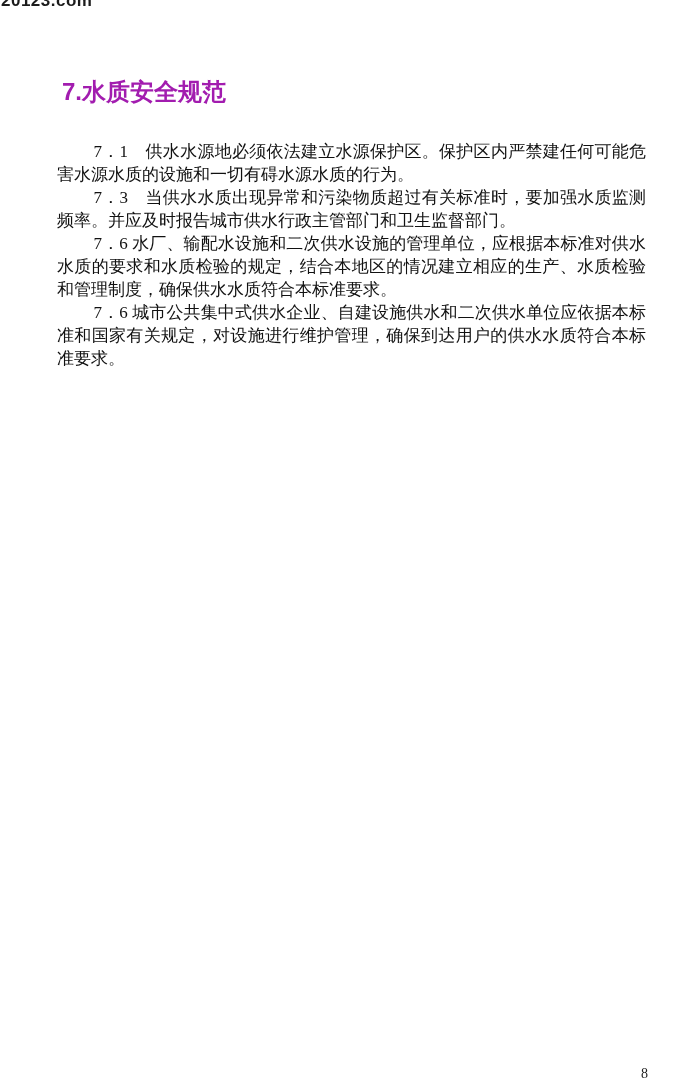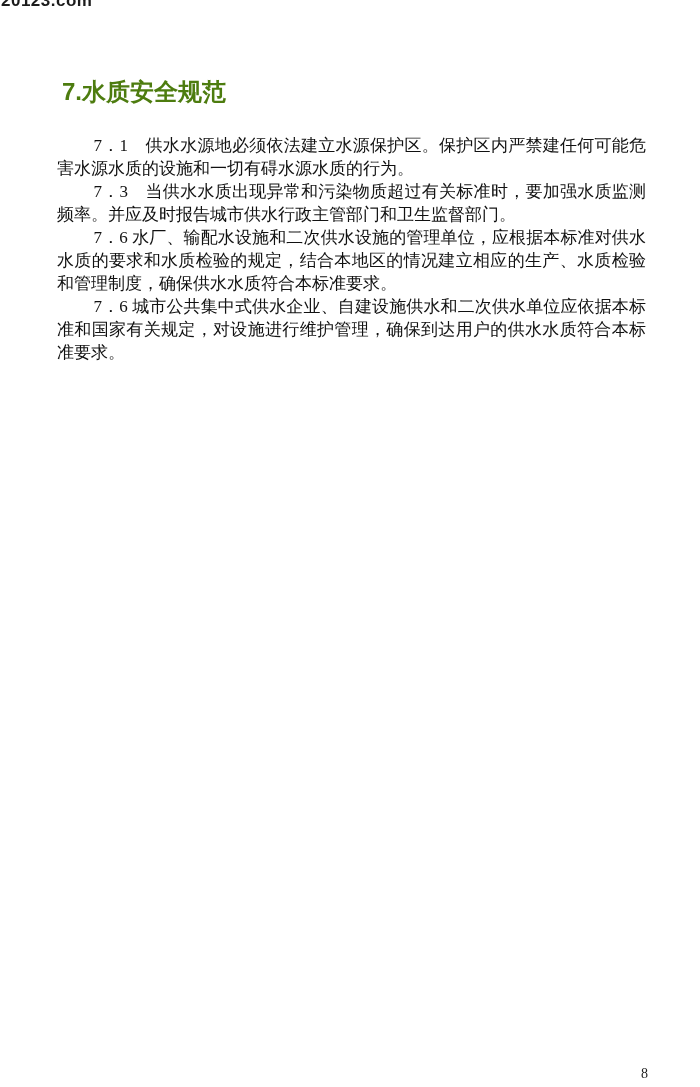--- a/index.html
+++ b/index.html
@@ -27,26 +27,26 @@
   }
   .section-title {
     position: absolute;
     left: 62px;
     top: 78px;
     margin: 0;
     font-family: "Liberation Sans", sans-serif;
     font-weight: bold;
     font-size: 24px;
     line-height: 28px;
-    color: #4d7c0f;
+    color: #a21caf;
   }
   .content {
     position: absolute;
     left: 57px;
-    top: 134px;
+    top: 140px;
     width: 589px;
   }
   .content p {
     margin: 0;
     font-size: 17px;
     line-height: 23px;
     text-align: justify;
     text-indent: 2.15em;
     color: #111111;
   }

